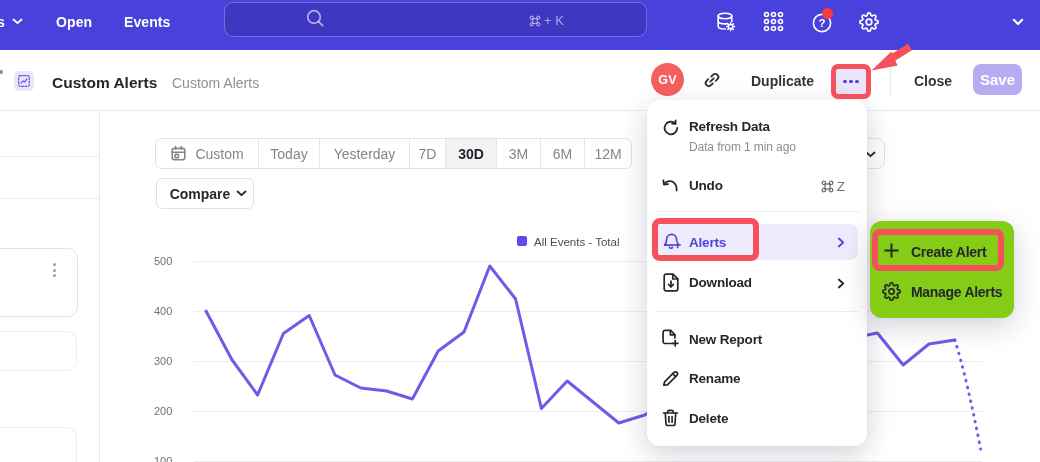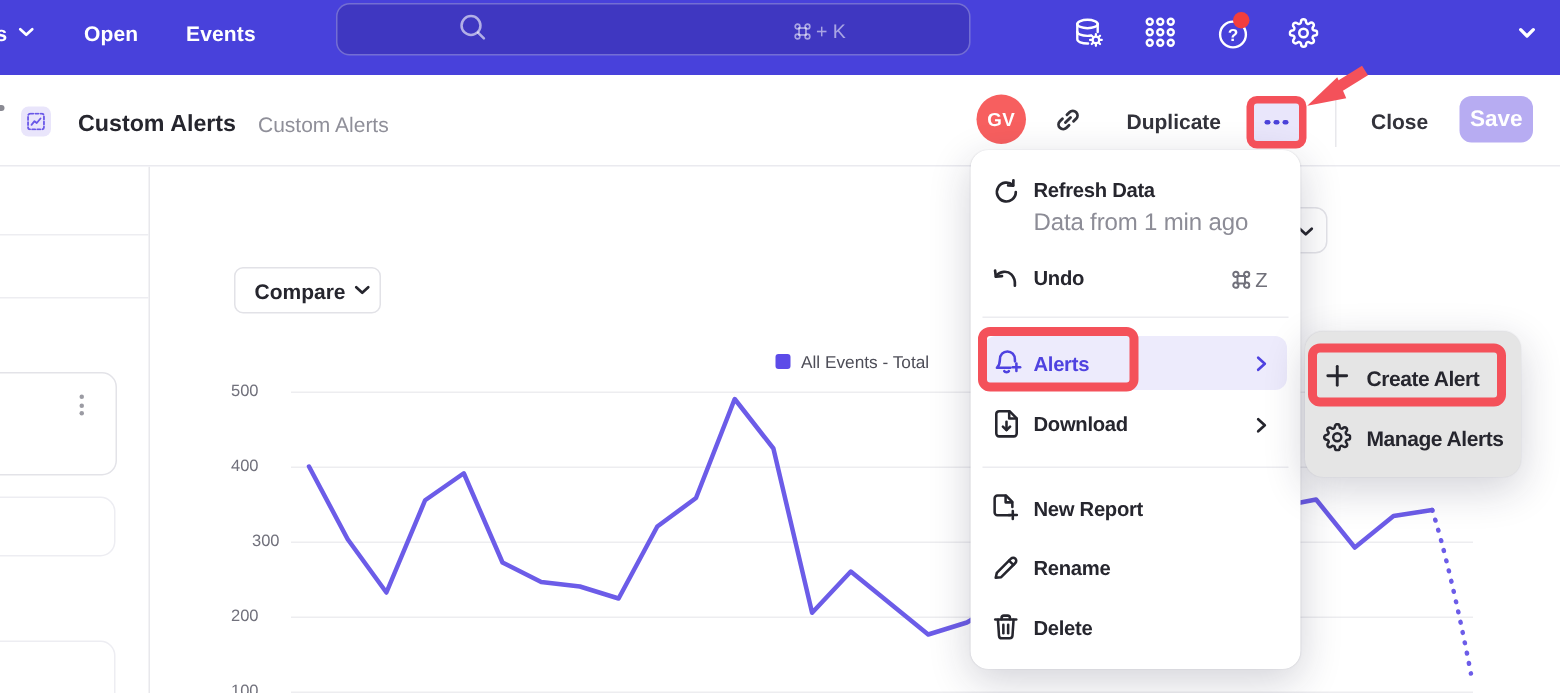--- a/index.html
+++ b/index.html
@@ -61,57 +61,76 @@
   
   #legend { left:517px; top:236px; display:flex; align-items:flex-start; gap:7px; font-size:11.5px; color:#4D4D57; z-index:0;}
   #legend b { width:10px; height:10px; background:#5C4BE8; border-radius:2px; display:block; }
   .ylab { position:absolute; width:36px; text-align:left; font-size:11px; color:#71717C; }
   .gline { position:absolute; left:194px; width:788px; height:1px; background:#EDEDF0; }
 
   
   #menu { left:647px; top:100px; width:220px; height:346px; background:#fff; border-radius:12px;
           box-shadow:0 8px 28px rgba(30,30,60,0.20), 0 0 1px rgba(30,30,60,0.12); z-index:5; }
   .mi { position:absolute; left:42px; font-size:13.5px; font-weight:700; color:#26262E; letter-spacing:-0.2px; }
-  .msub { position:absolute; left:42px; font-size:16px; color:#8C8C96; letter-spacing:-0.1px; }
+  .msub { position:absolute; left:42px; font-size:12px; color:#8C8C96; letter-spacing:-0.1px; }
   .msep { position:absolute; left:8px; width:204px; height:1px; background:#ECECF0; }
   #alertrow { position:absolute; left:9px; top:124px; width:202px; height:36px; background:#EDEBFC; border-radius:8px; }
   .chev { position:absolute; }
 
   
-  #submenu { left:870px; top:221px; width:144px; height:97px; background:#e5e5e5; border-radius:12px;
+  #submenu { left:870px; top:221px; width:144px; height:97px; background:#84cc16; border-radius:12px;
              box-shadow:0 8px 28px rgba(30,30,60,0.20), 0 0 1px rgba(30,30,60,0.12); z-index:6; }
   #submenu .mi { left:41px; }
 
   
   .redbox { position:absolute; border:6px solid #F4515A; z-index:10; }
   #rb1 { left:831px; top:64px; width:40px; height:35px; border-width:5.5px; border-radius:7px; }
   #rb2 { left:652px; top:218px; width:107px; height:43px; border-radius:8px; }
   #rb3 { left:872px; top:229px; width:132px; height:42px; border-radius:8px; }
   #arrow { left:860px; top:40px; z-index:10; }
 </style>
 </head>
 <body>
 <div id="stage">
 
   <div class="abs ylab" style="left:154px; top:255px;">500</div>
   <div class="abs ylab" style="left:154px; top:305px;">400</div>
-  <div class="abs ylab" style="left:168px; top:355px;">300</div>
+  <div class="abs ylab" style="left:154px; top:355px;">300</div>
   <div class="abs ylab" style="left:154px; top:405px;">200</div>
   <div class="abs ylab" style="left:154px; top:455px;">100</div>
   <div class="gline" style="top:261px;"></div>
   <div class="gline" style="top:311px;"></div>
   <div class="gline" style="top:361px;"></div>
   <div class="gline" style="top:411px;"></div>
   <div class="gline" style="top:461px;"></div>
   <div class="abs" id="legend"><b></b>All Events - Total</div>
   <svg class="abs" style="left:0;top:0;" width="1040" height="462">
     <polyline fill="none" stroke="#6C5CE8" stroke-width="3" stroke-linejoin="round" stroke-linecap="round" points="206,311 231.8,359.5 257.6,395 283.4,333.5 309.2,315.5 335,375 360.8,388 386.6,391 412.4,399 438.2,351 464,332 489.8,266 515.6,299 541.4,408.5 567.2,381 618.8,423 644.6,415 670,400 696,392 722,408 748,382 774,362 800,368 826,348 851.6,338 877.4,333 903.2,365 929,344 954.8,340"></polyline>
     <path fill="none" stroke="#6C5CE8" stroke-width="3" stroke-linecap="round" stroke-dasharray="0.5,6.5" d="M954.8,340 C962,362 972,404 980.6,449"></path>
   </svg>
 
+  <div class="abs" id="dr">
+    <div class="seg" style="width:103px;">
+      <svg width="17" height="17" viewBox="0 0 17 17" style="margin-right:8px;">
+        <g fill="none" stroke="#84848C" stroke-width="1.6" stroke-linecap="round">
+          <rect x="2.2" y="3.4" width="12.6" height="11.4" rx="2.2"></rect>
+          <line x1="2.2" y1="7.2" x2="14.8" y2="7.2"></line>
+          <line x1="5.6" y1="1.6" x2="5.6" y2="4.2"></line>
+          <line x1="11.4" y1="1.6" x2="11.4" y2="4.2"></line>
+          <rect x="5" y="9.4" width="3.4" height="3.4" rx="0.8"></rect>
+        </g>
+      </svg>Custom</div>
+    <div class="seg" style="width:61px;">Today</div>
+    <div class="seg" style="width:90px;">Yesterday</div>
+    <div class="seg" style="width:36px;">7D</div>
+    <div class="seg sel" style="width:51px;">30D</div>
+    <div class="seg" style="width:44px;">3M</div>
+    <div class="seg" style="width:44px;">6M</div>
+    <div class="seg" style="width:46px;">12M</div>
+  </div>
   <div class="abs" id="compare">Compare
     <svg width="11" height="7" viewBox="0 0 11 7">
         <path d="M1.5 1.5 L5.5 5.2 L9.5 1.5" fill="none" stroke="#26262E" stroke-width="1.8" stroke-linecap="round" stroke-linejoin="round"></path>
       </svg>
   </div>
   <div class="abs" id="hiddenbtn">
     <svg width="11" height="7" viewBox="0 0 11 7" style="position:absolute;left:19px;top:12px;">
         <path d="M1.5 1.5 L5.5 5.2 L9.5 1.5" fill="none" stroke="#26262E" stroke-width="1.8" stroke-linecap="round" stroke-linejoin="round"></path>
       </svg>
   </div>

